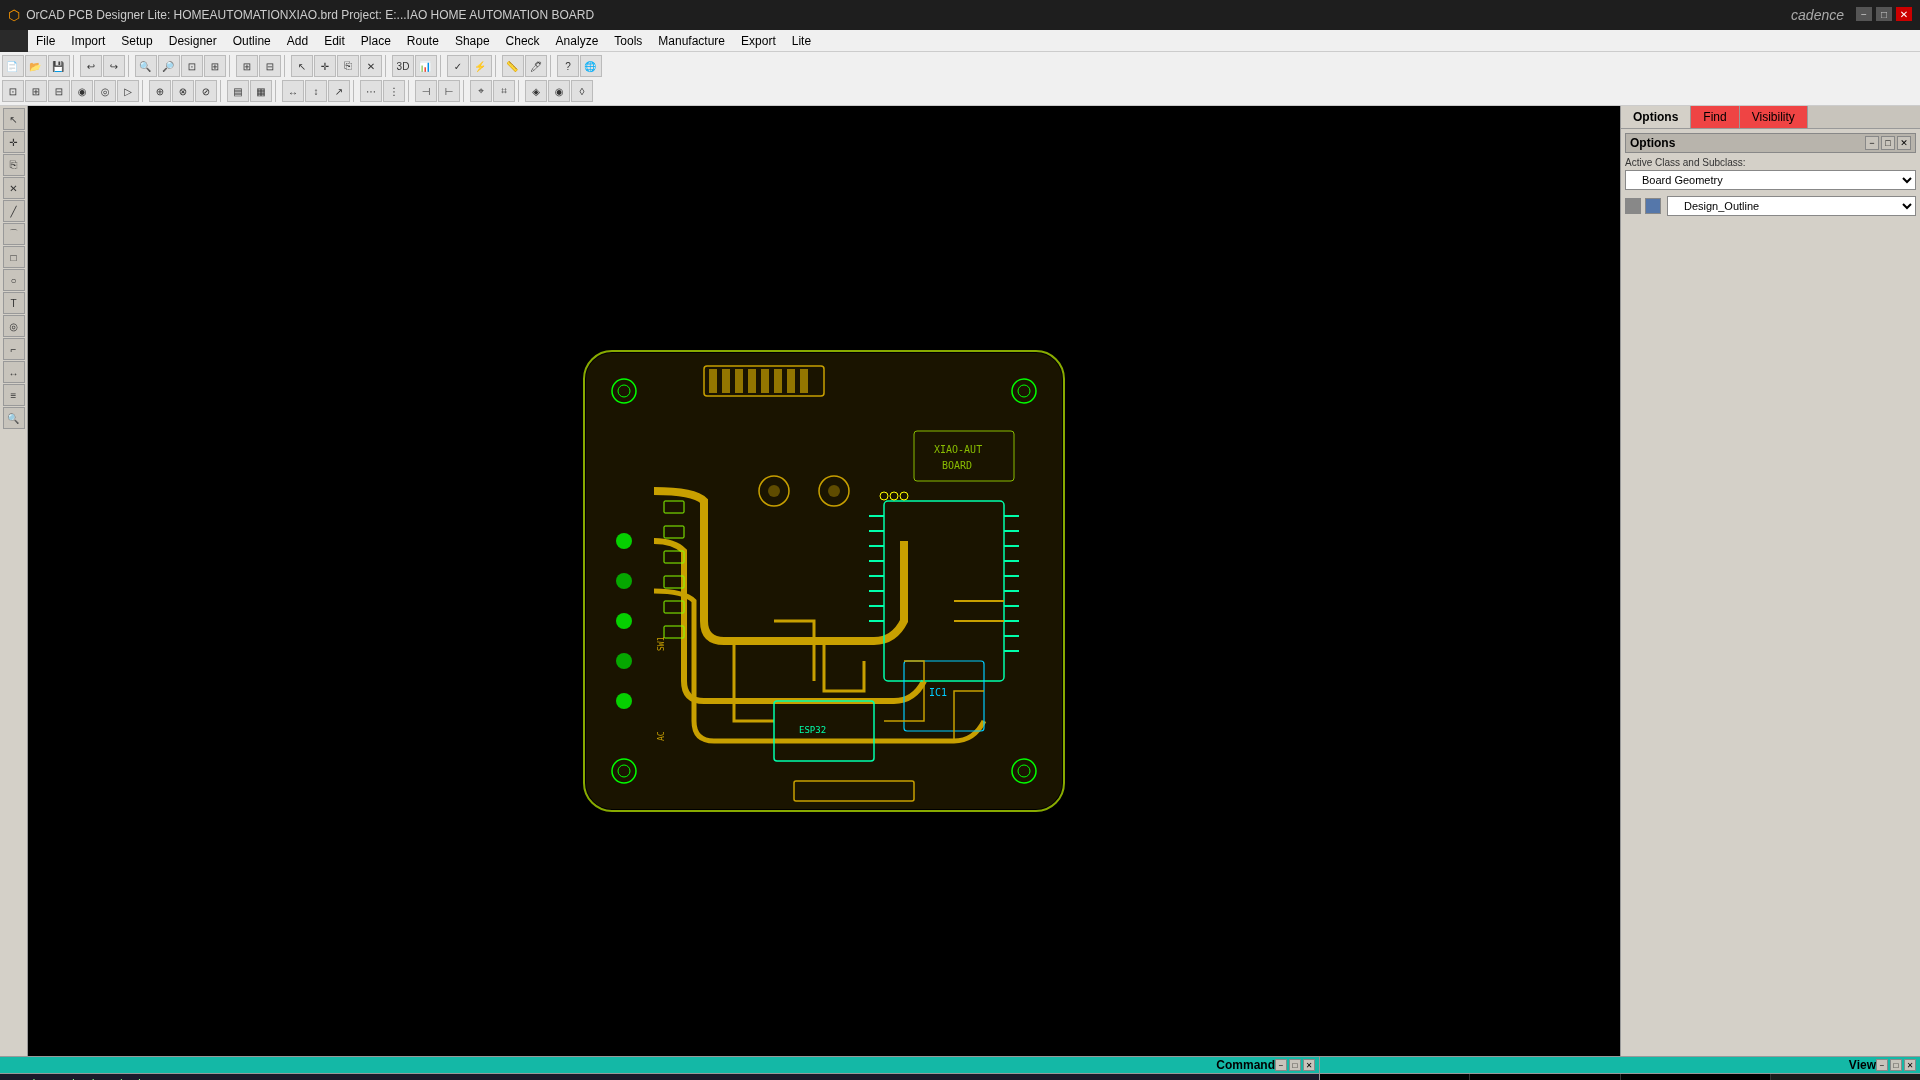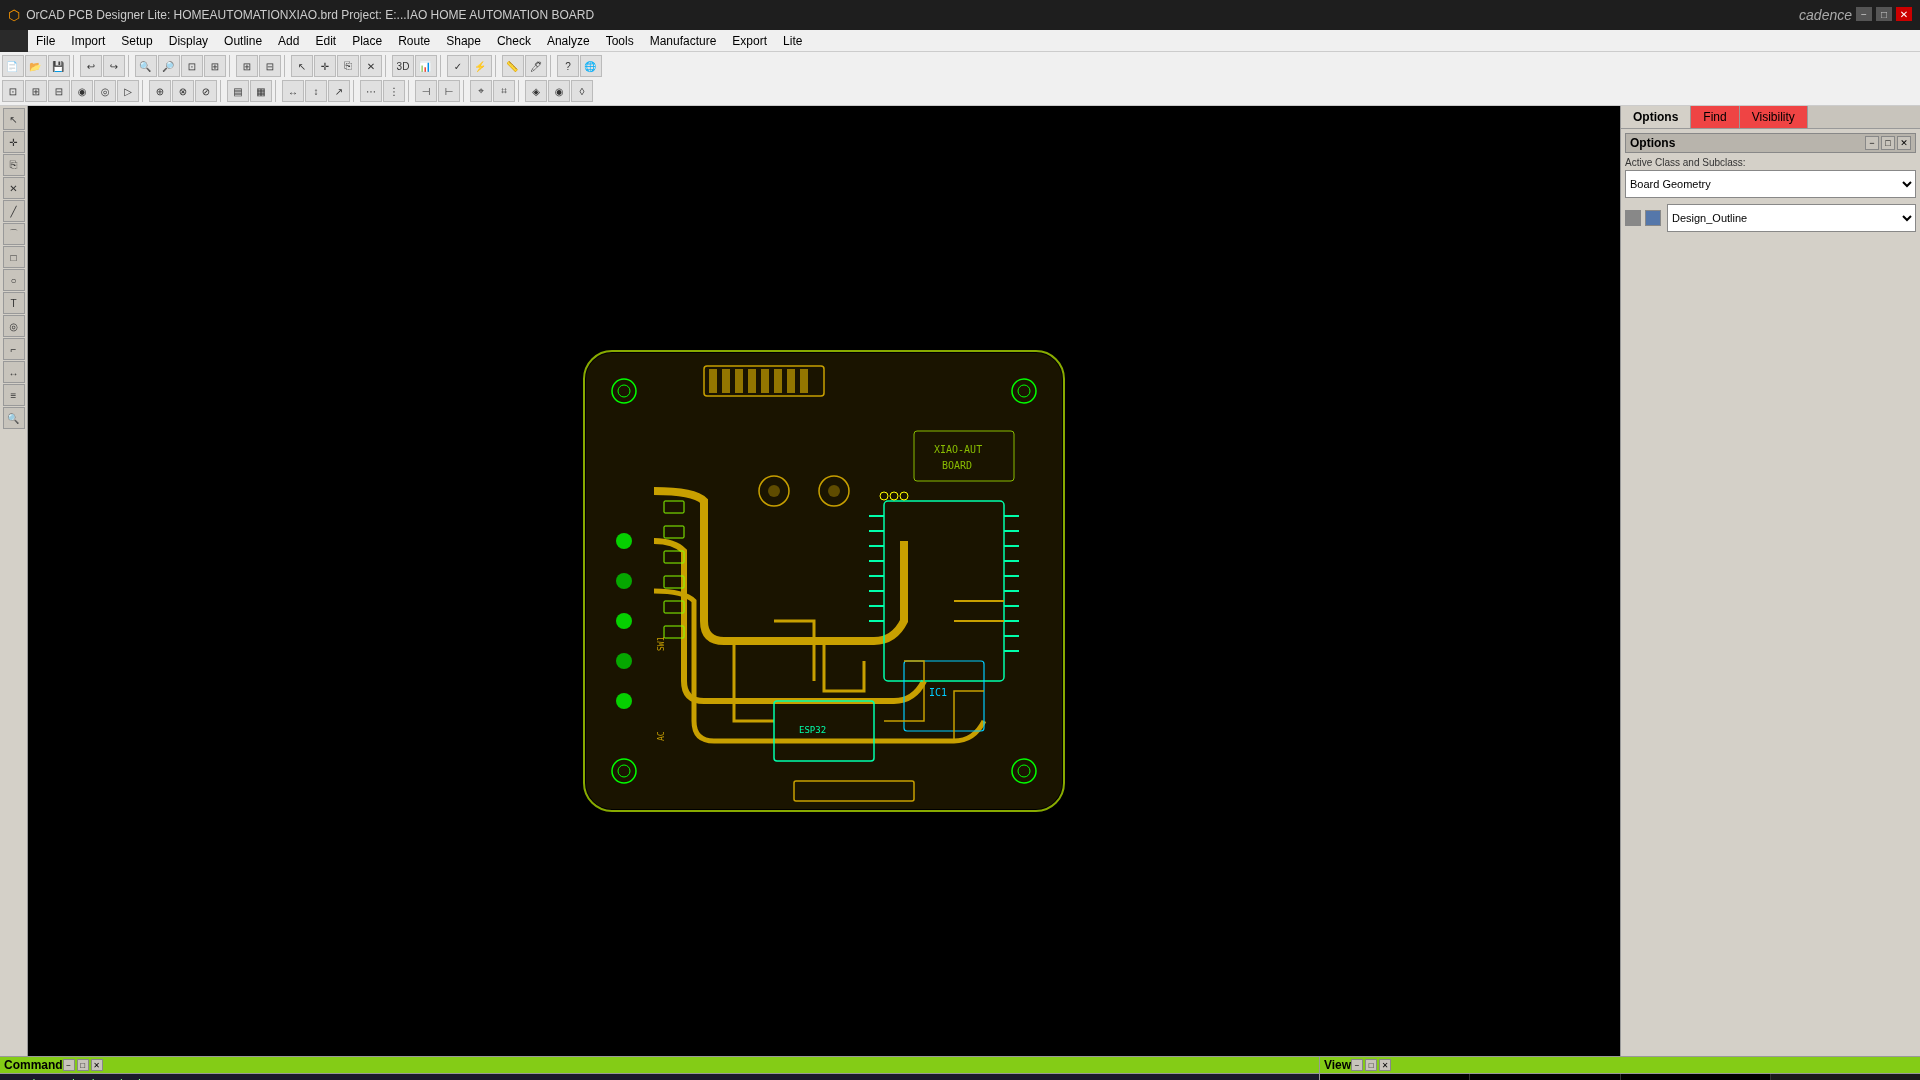--- a/index.html
+++ b/index.html
@@ -167,48 +167,49 @@
       gap: 4px;
       margin-bottom: 6px;
     }
     .color-swatch {
       width: 16px; height: 16px;
       border: 1px solid #888;
       flex-shrink: 0;
     }
     select.panel-select {
       flex: 1;
-      height: 28px;
+      height: 20px;
       font-size: 11px;
       background: #fff;
       border: 1px solid #888;
+      padding-left: 12px;
     }
 
     
     #bottom-area {
       height: 105px;
       background: #d4d0c8;
       border-top: 1px solid #999;
       display: flex;
       gap: 0;
     }
     #command-panel {
       flex: 1;
       border-right: 1px solid #999;
       display: flex;
       flex-direction: column;
     }
     .panel-titlebar {
-      background: #84cc16;
+      background: #14b8a6;
       border-bottom: 1px solid #999;
       padding: 1px 4px;
       font-size: 12px;
       display: flex;
       align-items: center;
-      justify-content: flex-start;
+      justify-content: flex-end;
     }
     .panel-title-text { font-size: 12px; font-weight: bold; }
     .panel-title-btns { display: flex; gap: 2px; }
     .ptb { width: 12px; height: 12px; border: 1px solid #888; background: #c8c4bc; cursor: pointer; font-size: 8px; display: flex; align-items: center; justify-content: center; }
 
     #command-output {
       flex: 1;
       background: #1a1a2a;
       color: #88ff88;
       font-size: 11px;
@@ -250,32 +251,32 @@
   </style>
 </head>
 <body>
 
 <div id="title-bar">
   <div class="title-text">
     <span style="color:#f90;font-size:14px;">⬡</span>
     <span>OrCAD PCB Designer Lite: HOMEAUTOMATIONXIAO.brd  Project: E:...IAO HOME AUTOMATION BOARD</span>
   </div>
   <div class="window-controls">
-    <span style="color:#aaa;font-style:italic;font-size:14px;">cadence</span>
+    <span style="color:#aaa;font-style:italic;font-size:14px;margin-right:8px;">cadence</span>
     <button class="win-btn">−</button>
     <button class="win-btn">□</button>
     <button class="win-btn" style="background:#c00;color:#fff;">✕</button>
   </div>
 </div>
 
 <div id="menu-bar">
   <div class="menu-item">File</div>
   <div class="menu-item">Import</div>
   <div class="menu-item">Setup</div>
-  <div class="menu-item">Display</div>
+  <div class="menu-item">Designer</div>
   <div class="menu-item">Outline</div>
   <div class="menu-item">Add</div>
   <div class="menu-item">Edit</div>
   <div class="menu-item">Place</div>
   <div class="menu-item">Route</div>
   <div class="menu-item">Shape</div>
   <div class="menu-item">Check</div>
   <div class="menu-item">Analyze</div>
   <div class="menu-item">Tools</div>
   <div class="menu-item">Manufacture</div>

